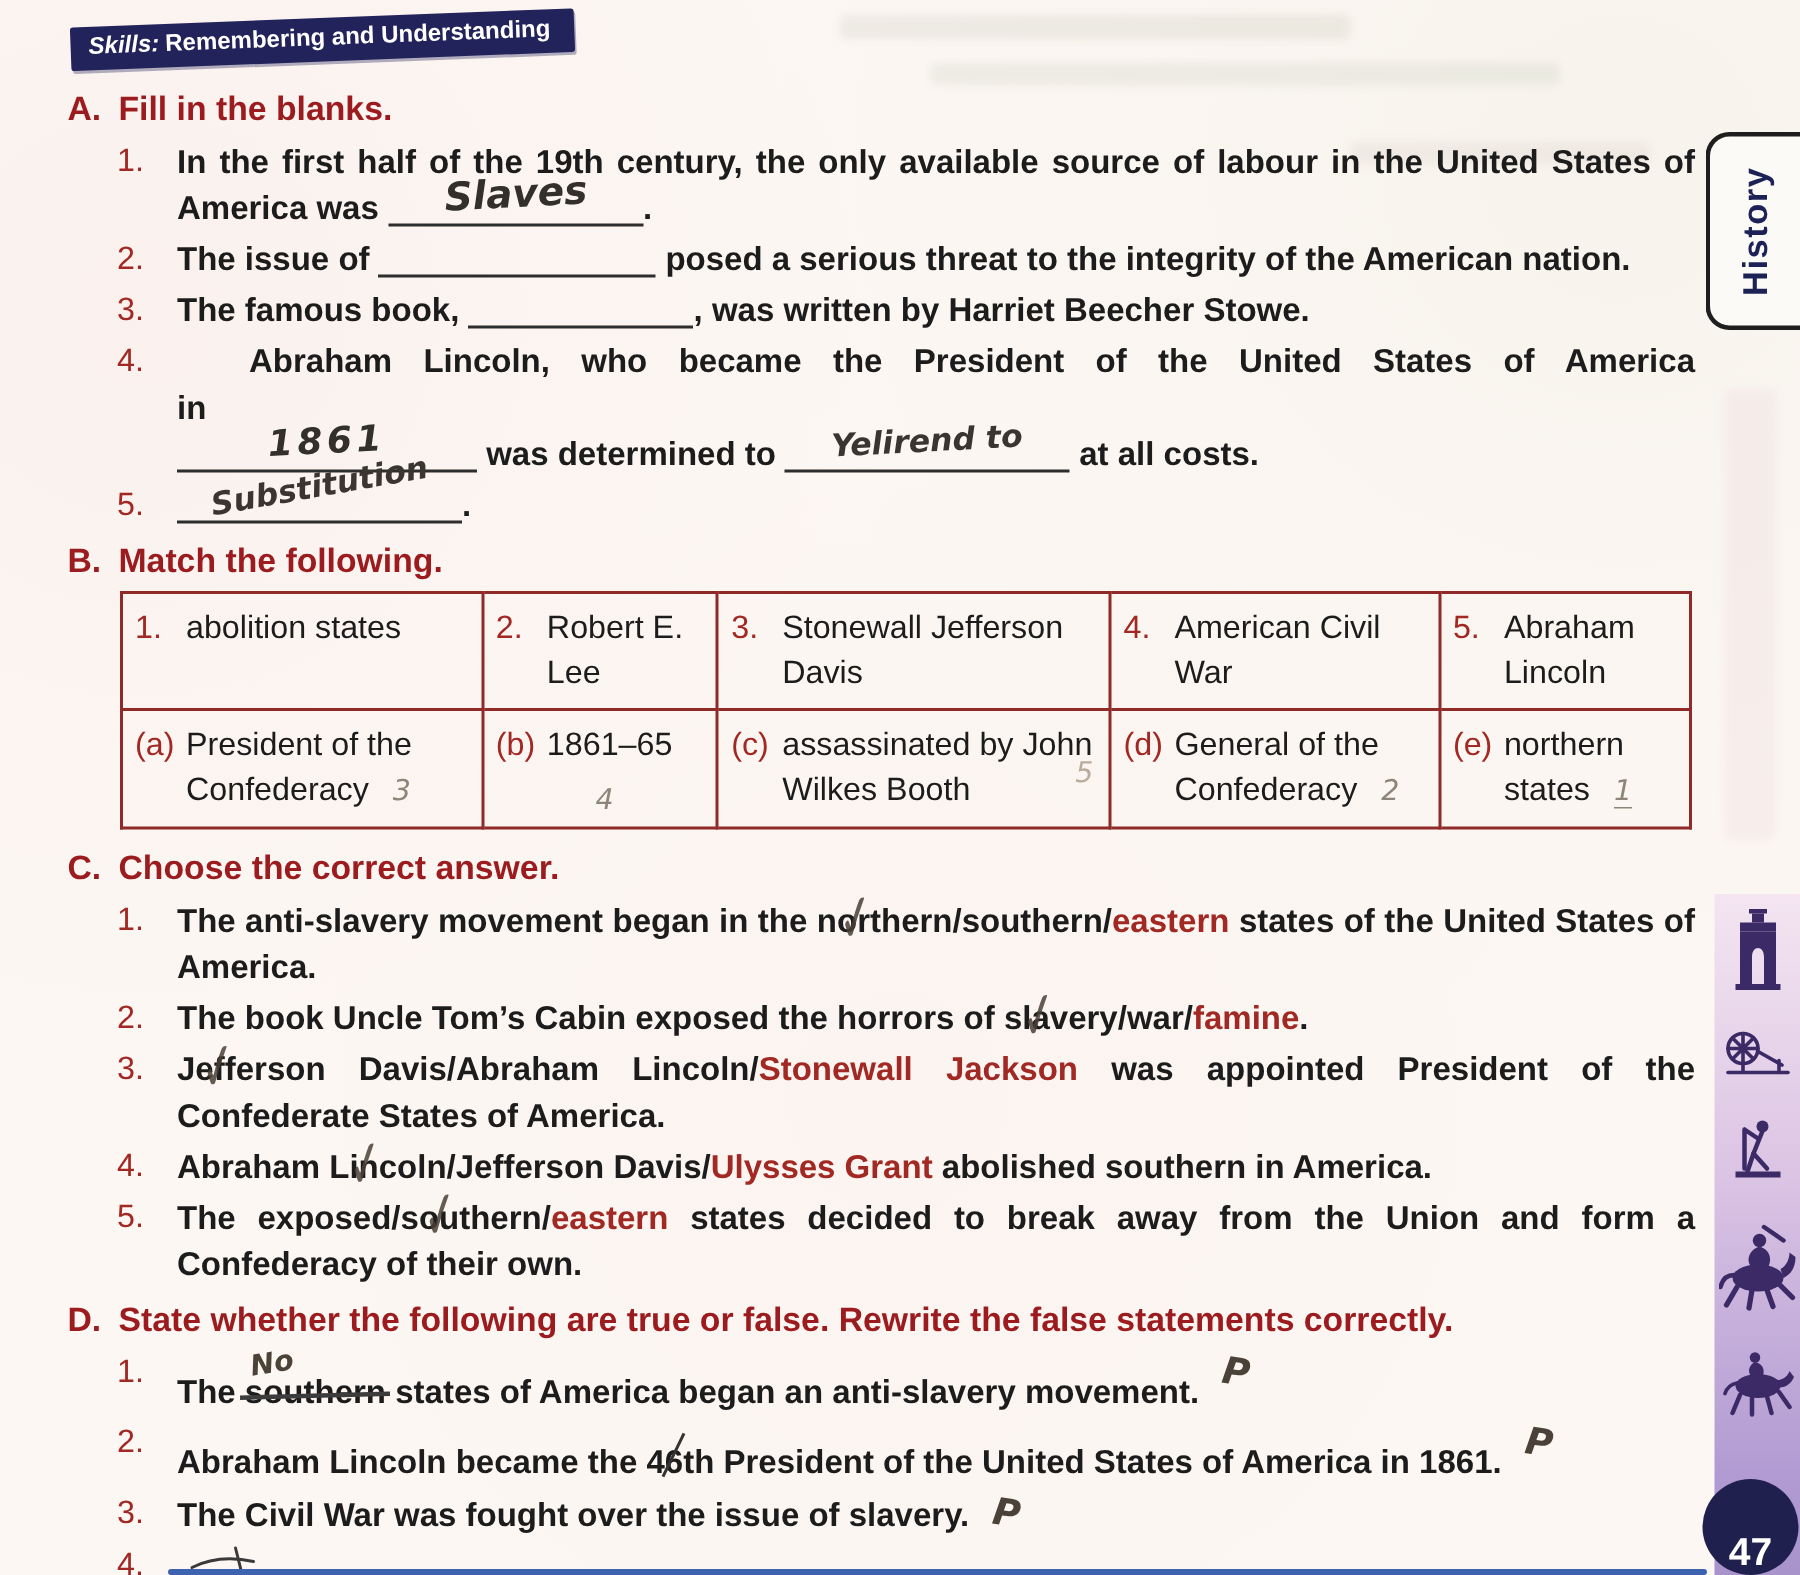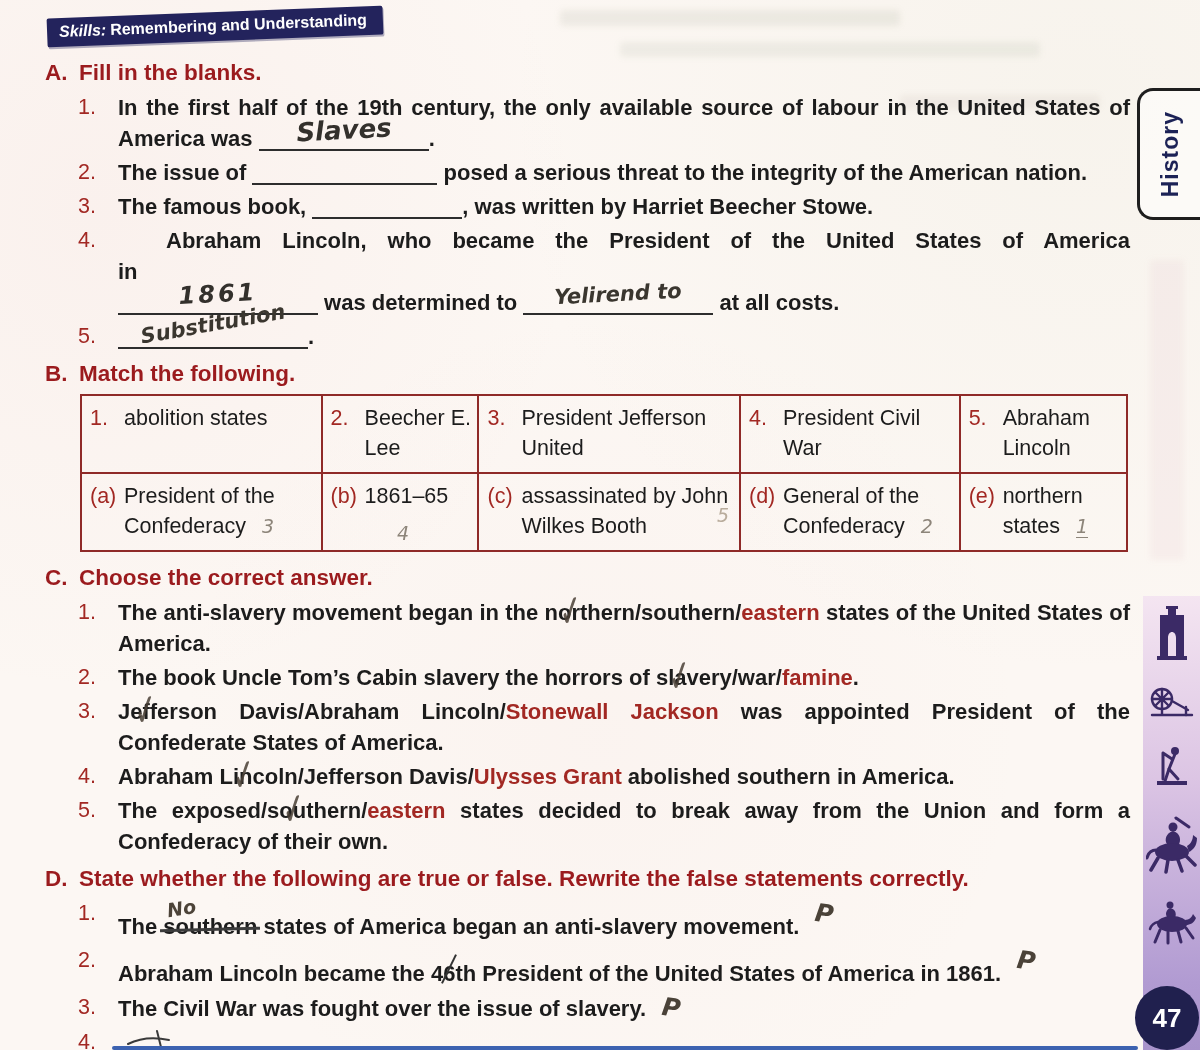--- a/index.html
+++ b/index.html
@@ -67,21 +67,21 @@
   .endmark.up{vertical-align:12px;}
   .crossmark{margin-left:8px;vertical-align:-4px;}
   
   .side-tab{position:absolute;right:0;top:88px;width:60px;height:126px;border:3px solid #1e1e1e;border-right:none;
             border-radius:16px 0 0 16px;display:flex;align-items:center;justify-content:center;background:rgba(255,255,255,.5);}
   .side-tab span{writing-mode:vertical-rl;transform:rotate(180deg);font-weight:bold;font-size:23px;color:#1c2256;letter-spacing:1px;}
   .side-strip{position:absolute;right:0;top:596px;bottom:0;width:57px;
               background:linear-gradient(180deg,#f4e5f1 0%,#dcc5e4 40%,#b19bd2 85%,#a893cb 100%);
               display:flex;flex-direction:column;align-items:center;gap:26px;padding-top:10px;box-sizing:border-box;}
   .page-circle{position:absolute;right:1px;bottom:0;width:64px;height:64px;border-radius:50%;background:#20204e;
-               color:#fff;display:flex;align-items:center;justify-content:center;font-size:26px;font-weight:bold;}
+               color:#fff;display:flex;align-items:flex-end;justify-content:center;font-size:26px;font-weight:bold;}
   .bottom-line{position:absolute;left:112px;right:62px;bottom:0;height:4px;background:#3c62b0;border-radius:2px;}
   
   .smudge{position:absolute;filter:blur(3px);border-radius:4px;pointer-events:none;}
 </style>
 </head>
 <body>
 
 <div class="smudge" style="left:560px;top:10px;width:340px;height:16px;background:rgba(115,128,96,.10);"></div>
 <div class="smudge" style="left:620px;top:42px;width:420px;height:15px;background:rgba(115,128,96,.09);"></div>
 <div class="smudge" style="left:900px;top:95px;width:200px;height:14px;background:rgba(140,120,100,.08);"></div>
@@ -159,33 +159,33 @@
         <tr>
           <td>
               <div class="cellflex">
                 <span class="cellnum">1.</span>
                 <span class="celltext">abolition states</span>
               </div>
             </td>
           <td>
               <div class="cellflex">
                 <span class="cellnum">2.</span>
-                <span class="celltext">Beecher E. Lee</span>
+                <span class="celltext">Robert E. Lee</span>
               </div>
             </td>
           <td>
               <div class="cellflex">
                 <span class="cellnum">3.</span>
-                <span class="celltext">President Jefferson United</span>
+                <span class="celltext">Stonewall Jefferson Davis</span>
               </div>
             </td>
           <td>
               <div class="cellflex">
                 <span class="cellnum">4.</span>
-                <span class="celltext">President Civil War</span>
+                <span class="celltext">American Civil War</span>
               </div>
             </td>
           <td>
               <div class="cellflex">
                 <span class="cellnum">5.</span>
                 <span class="celltext">Abraham Lincoln</span>
               </div>
             </td>
         </tr>
         <tr>
@@ -237,21 +237,21 @@
       <div class="item">
         <span class="qnum">1.</span>
         <div class="qtext">
           <span>The anti-slavery movement began in the </span><span class="tickwrap"><span>northern</span><span class="tick">✓</span></span><span>/southern/</span><span class="red">eastern</span><span> states of the United States of America.</span>
         </div>
       </div>
 
       <div class="item">
         <span class="qnum">2.</span>
         <div class="qtext">
-          <span>The book Uncle Tom’s Cabin slavery the horrors of </span><span class="tickwrap"><span>slavery</span><span class="tick">✓</span></span><span>/war/</span><span class="red">famine</span><span>.</span>
+          <span>The book Uncle Tom’s Cabin exposed the horrors of </span><span class="tickwrap"><span>slavery</span><span class="tick">✓</span></span><span>/war/</span><span class="red">famine</span><span>.</span>
         </div>
       </div>
 
       <div class="item">
         <span class="qnum">3.</span>
         <div class="qtext">
           <span></span><span class="tickwrap"><span>Jefferson</span><span class="tick">✓</span></span><span> Davis/Abraham Lincoln/</span><span class="red">Stonewall Jackson</span><span> was appointed President of the Confederate States of America.</span>
         </div>
       </div>
 

